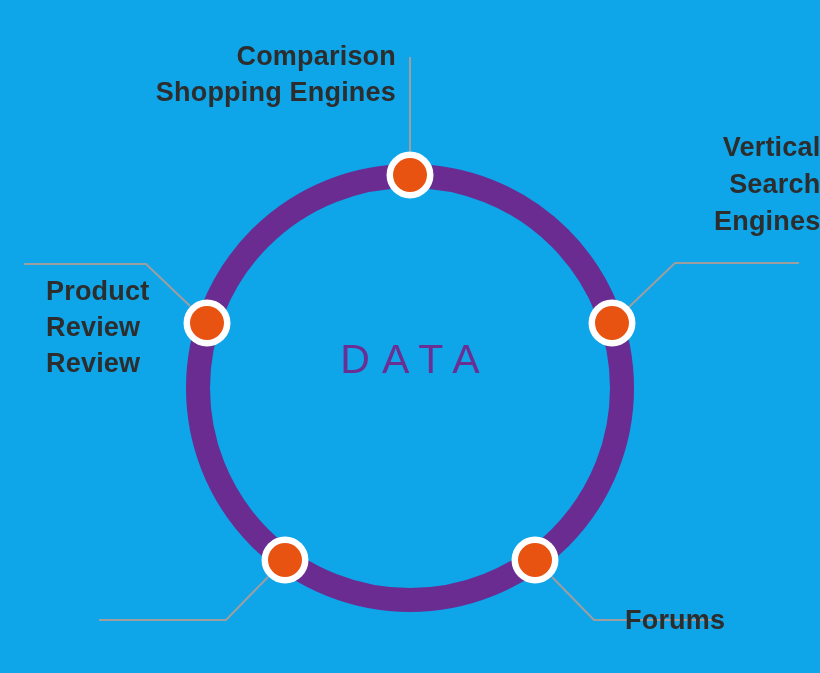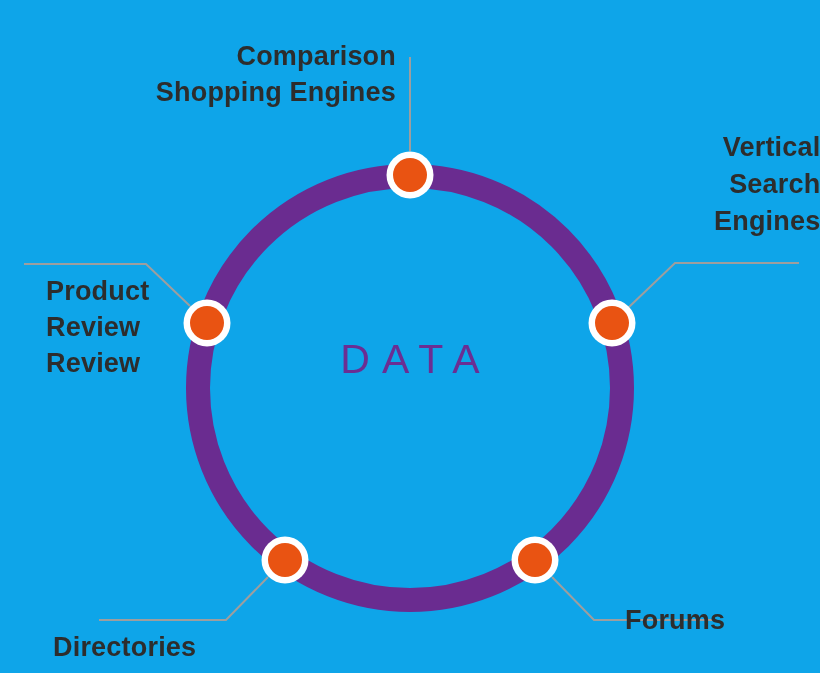--- a/index.html
+++ b/index.html
@@ -117,21 +117,18 @@
   <div class="node-label label-product">
     <div>Product</div>
     <div>Review</div>
     <div>Review</div>
   </div>
 
   <div class="node-label label-forums">
     <div>Forums</div>
   </div>
 
-  <div class="node-label label-directories">
-    <div>Directories</div>
-  </div>
 
   <div class="center-title">
     <div>DATA</div>
   </div>
 
 </div>
 
 </body></html>

